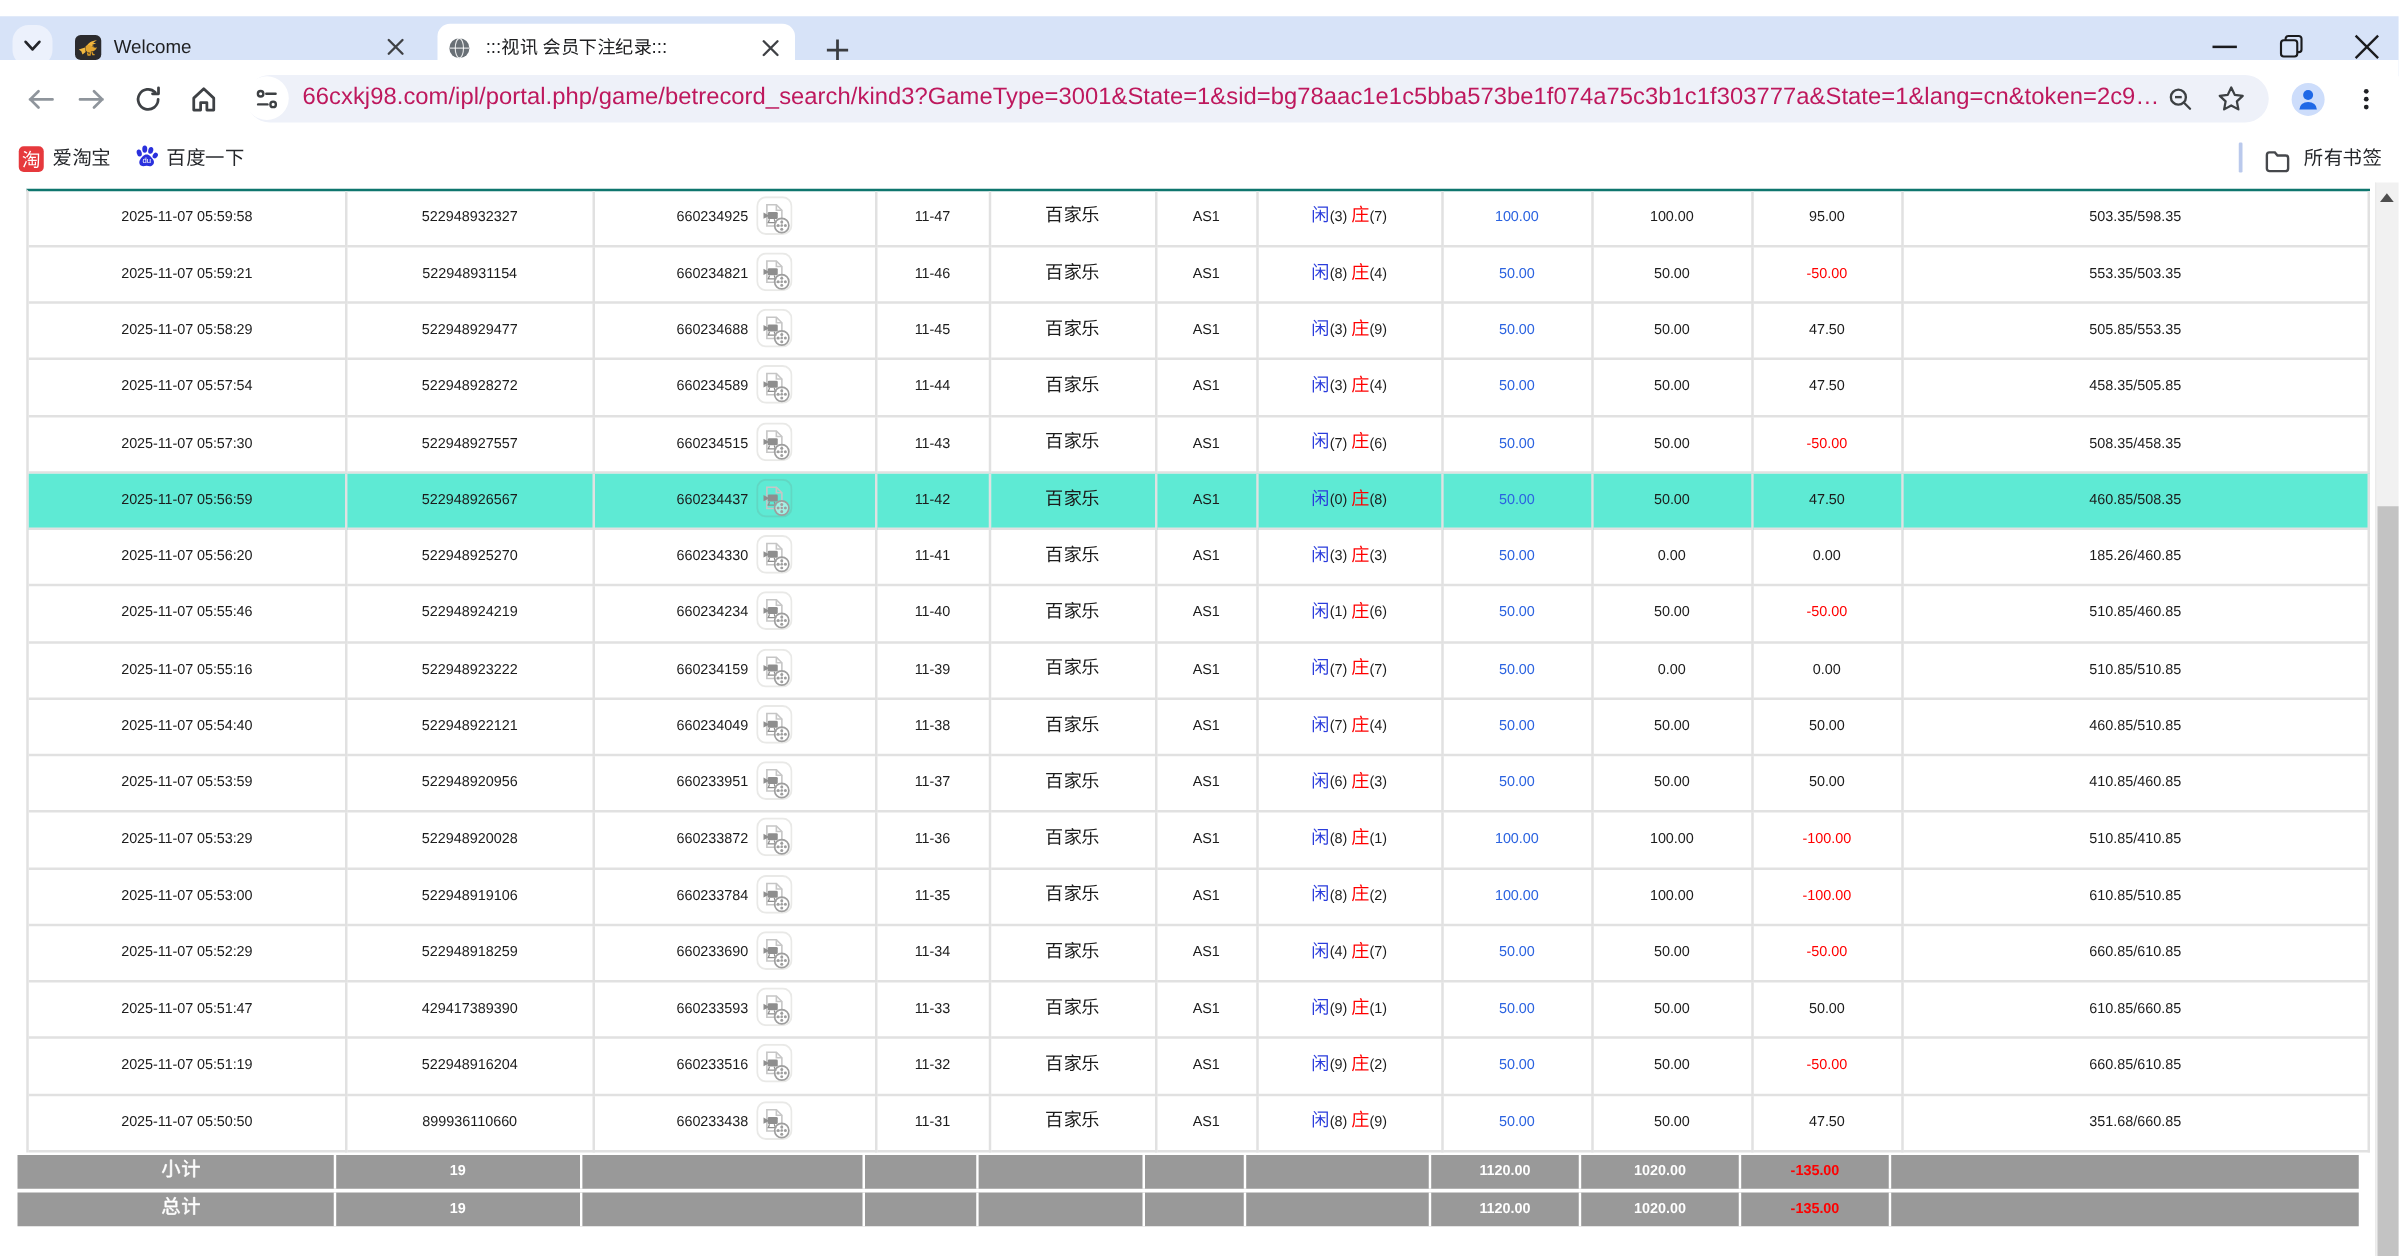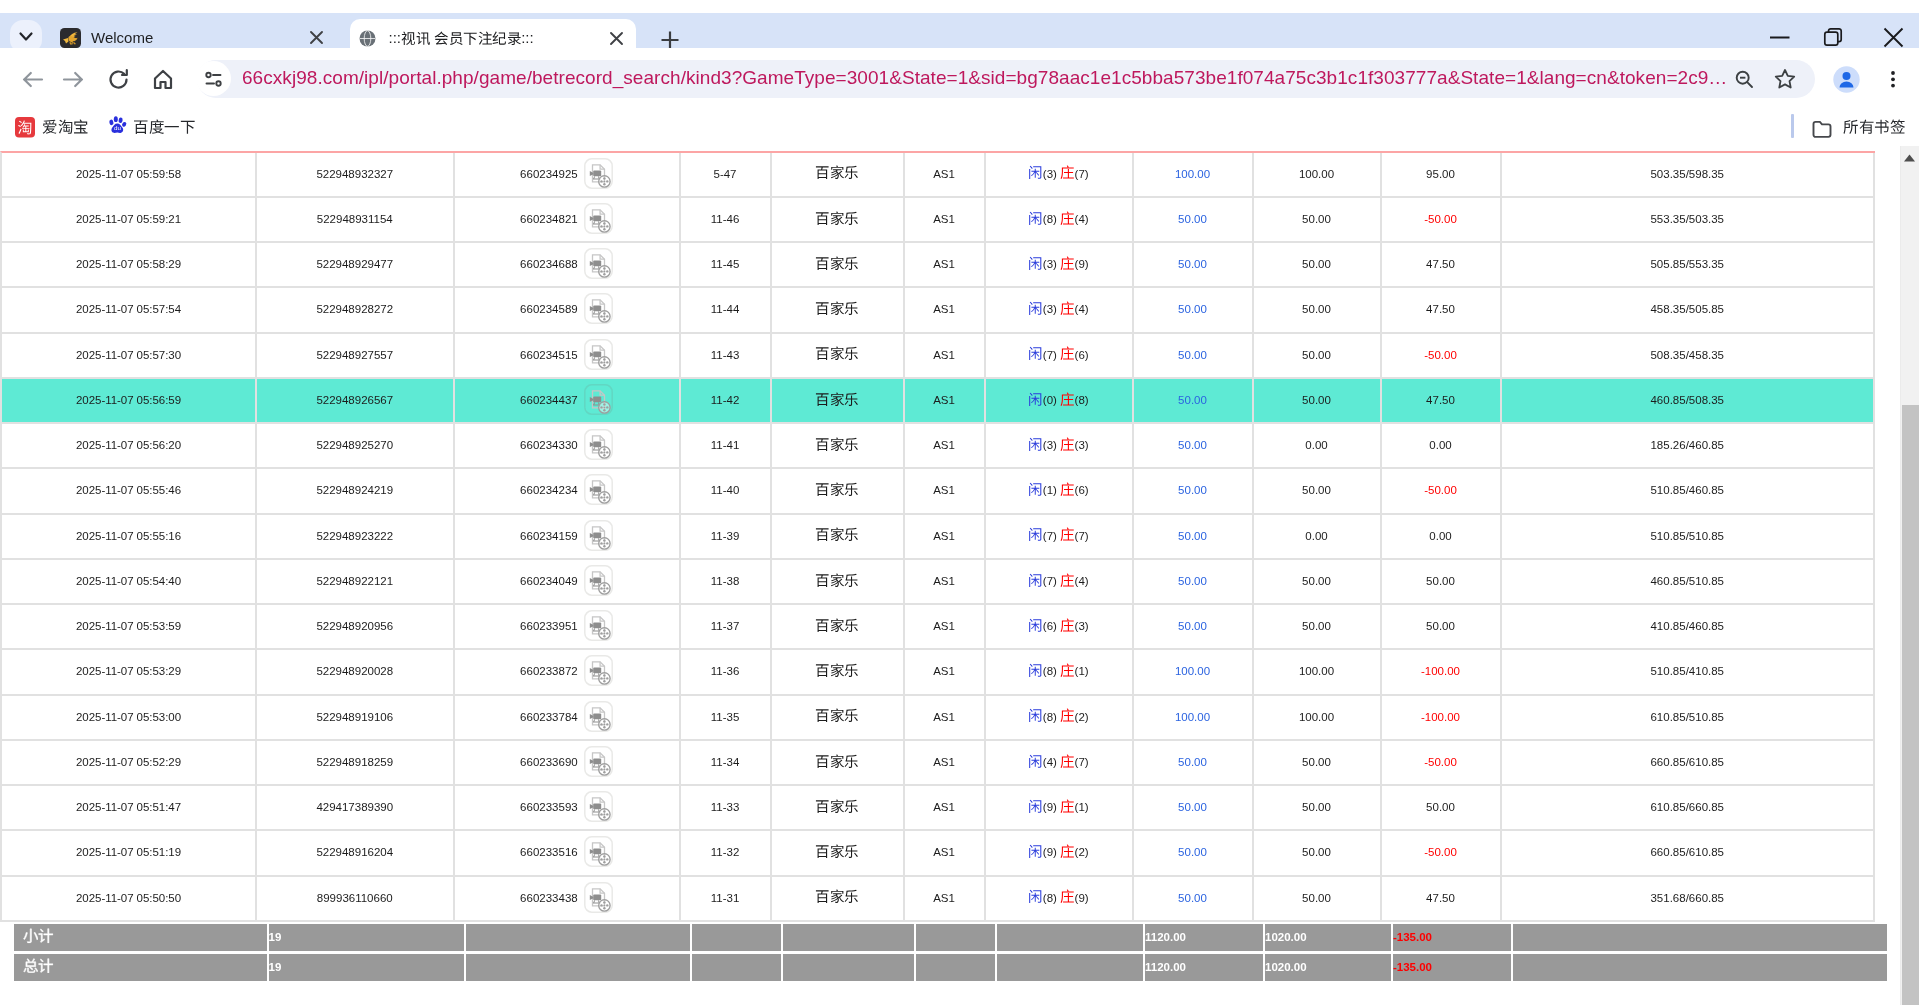--- a/index.html
+++ b/index.html
@@ -16,32 +16,32 @@
 
 #toolbar{position:absolute;left:0;top:48px;width:1919px;height:54px;background:#fff}
 #omnibox{position:absolute;left:197px;top:11.5px;width:1618px;height:38px;border-radius:19px;background:#eef1f9}
 #urltext{position:absolute;left:45px;top:7px;font-size:19px;letter-spacing:0.05px;color:#be185d;white-space:nowrap;overflow:hidden;width:1493px}
 
 #bookmarks{position:absolute;left:0;top:102px;width:1919px;height:44px;background:#fff}
 .bktext{position:absolute;font-size:15px;color:#26282c;white-space:nowrap}
 .bktext .cj{width:15.5px;height:15.5px;vertical-align:-2.5px}
 
 #page{position:absolute;left:0;top:146px;width:1919px;height:859px;background:#fff}
-#grid{position:absolute;left:0;top:4.5px;display:grid;grid-template-columns:255px 197.5px 226px 91px 133px 81px 148px 120px 128px 120px 373.5px;grid-auto-rows:45.25px;border-top:2px solid #fca5a5;border-left:2px solid #e1e1e1;background:#fff}
+#grid{position:absolute;left:21px;top:4.5px;display:grid;grid-template-columns:255px 197.5px 226px 91px 133px 81px 148px 120px 128px 120px 373.5px;grid-auto-rows:45.25px;border-top:2px solid #0f766e;border-left:2px solid #e1e1e1;background:#fff}
 .c{border-right:2px solid #e1e1e1;border-bottom:2px solid #e1e1e1;font-size:11.5px;color:#1c1c1c;text-align:center;line-height:43px;white-space:nowrap;overflow:visible}
 .c.ls{letter-spacing:-0.05px}
 .c.y{background:#5eead4}
 .film{width:29px;height:31px;vertical-align:-11px;margin-left:3px}
 .blu{color:#2b63e0}
 .blu2{color:#2a3cdc}
 .red{color:#f00}
 .g.gr{color:#fe0000}
 .red2{color:#f00}
 #sumgrid{position:absolute;left:13.5px;top:778px;display:grid;grid-template-columns:255px 197.5px 226px 91px 133px 81px 148px 120px 128px 120px 373.5px;grid-auto-rows:27px;row-gap:2.5px}
-.g{background:#999;border-right:2.5px solid #fff;font-size:11.5px;font-weight:bold;color:#fff;line-height:27px}
+.g{background:#999;border-right:2.5px solid #fff;font-size:11.5px;font-weight:bold;color:#fff;text-align:center;line-height:27px}
 .g .cj{width:15.5px;height:15.5px;vertical-align:-2.8px}
 .g:nth-child(11n){border-right:none}
 .g:nth-child(11n+1){text-indent:9px}
 
 #sbtrack{position:absolute;left:1899.5px;top:0;width:19.5px;height:859px;background:#f1f1f1;border-left:1px solid #ebebeb}
 #sbthumb{position:absolute;left:1901.5px;top:259px;width:17.5px;height:600px;background:#c3c3c3}
 svg.ic{position:absolute;overflow:visible}
 </style></head>
 <body>
 <svg width="0" height="0" style="position:absolute">
@@ -293,21 +293,21 @@
             <rect x="9.2" y="12.6" width="8" height="5.6" rx="1" fill="#8e8e8e"></rect>
             <path d="M9.4,14.9 L5.8,13 V18 L9.4,16.2 Z" fill="#8e8e8e"></path>
             <path d="M10.6,18.4 l-0.9,2.6 M14.4,18.4 l0.9,2.6 M9,21 h7.4" stroke="#8e8e8e" stroke-width="1" fill="none"></path>
             <circle cx="20.4" cy="23.4" r="5.7" fill="#fff" fill-opacity="0.4" stroke="#9e9e9e" stroke-width="1.35"></circle>
             <circle cx="20.4" cy="23.4" r="1" fill="#9e9e9e"></circle>
             <circle cx="20.4" cy="20.5" r="1.2" fill="#9e9e9e"></circle>
             <circle cx="20.4" cy="26.3" r="1.2" fill="#9e9e9e"></circle>
             <circle cx="17.5" cy="23.4" r="1.2" fill="#9e9e9e"></circle>
             <circle cx="23.3" cy="23.4" r="1.2" fill="#9e9e9e"></circle>
           </svg></div>
-<div class="c">5-47</div>
+<div class="c">11-47</div>
 <div class="c"><svg class="cj">
             <use href="#g767e"></use>
           </svg><svg class="cj">
             <use href="#g5bb6"></use>
           </svg><svg class="cj">
             <use href="#g4e50"></use>
           </svg></div>
 <div class="c">AS1</div>
 <div class="c"><span class="blu2"><svg class="cj">
               <use href="#g95f2"></use>

